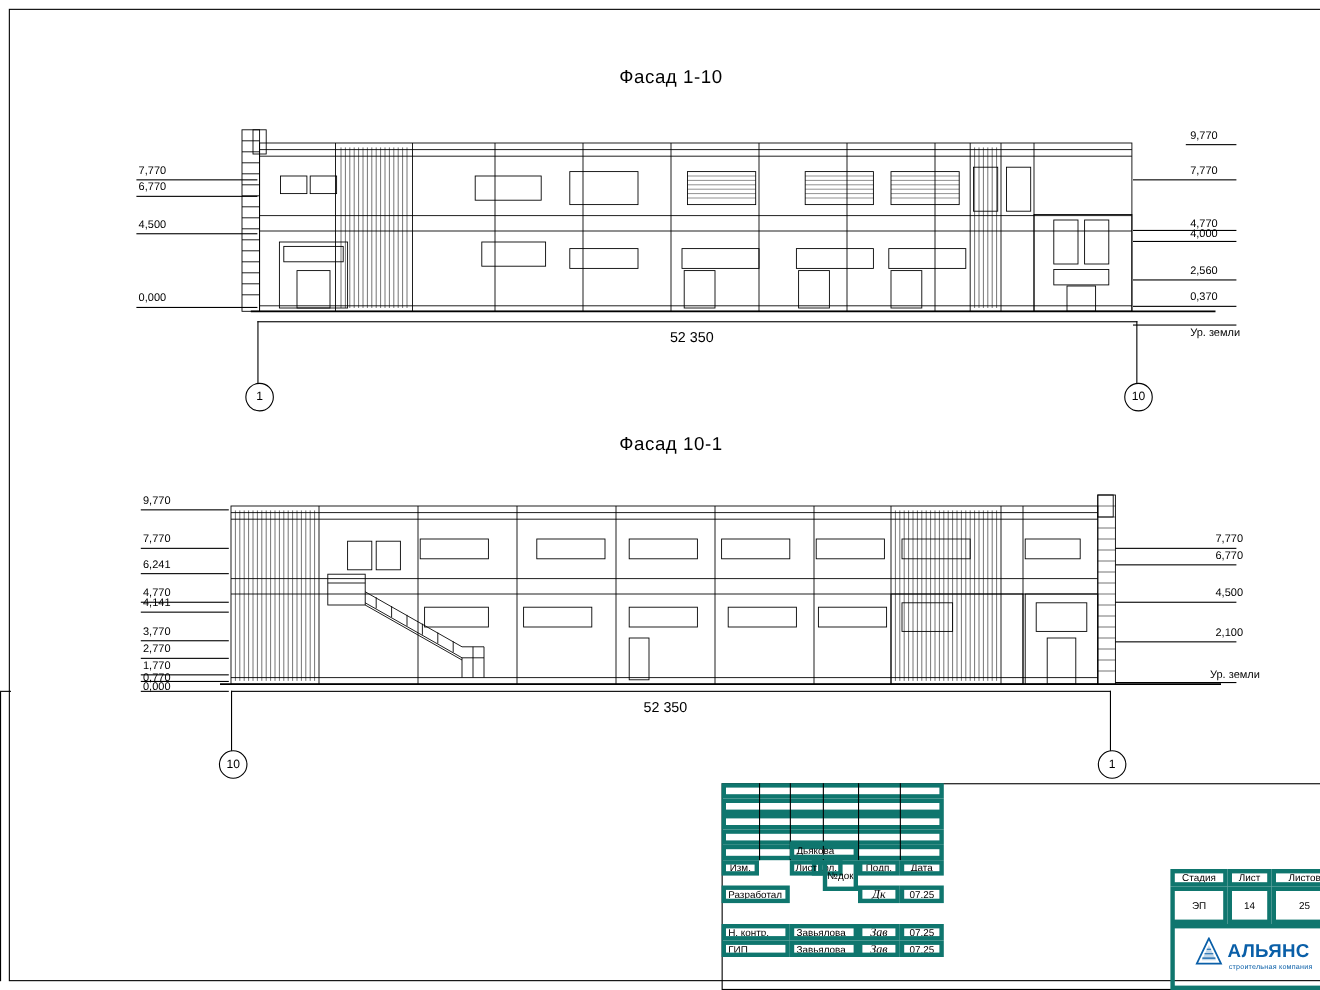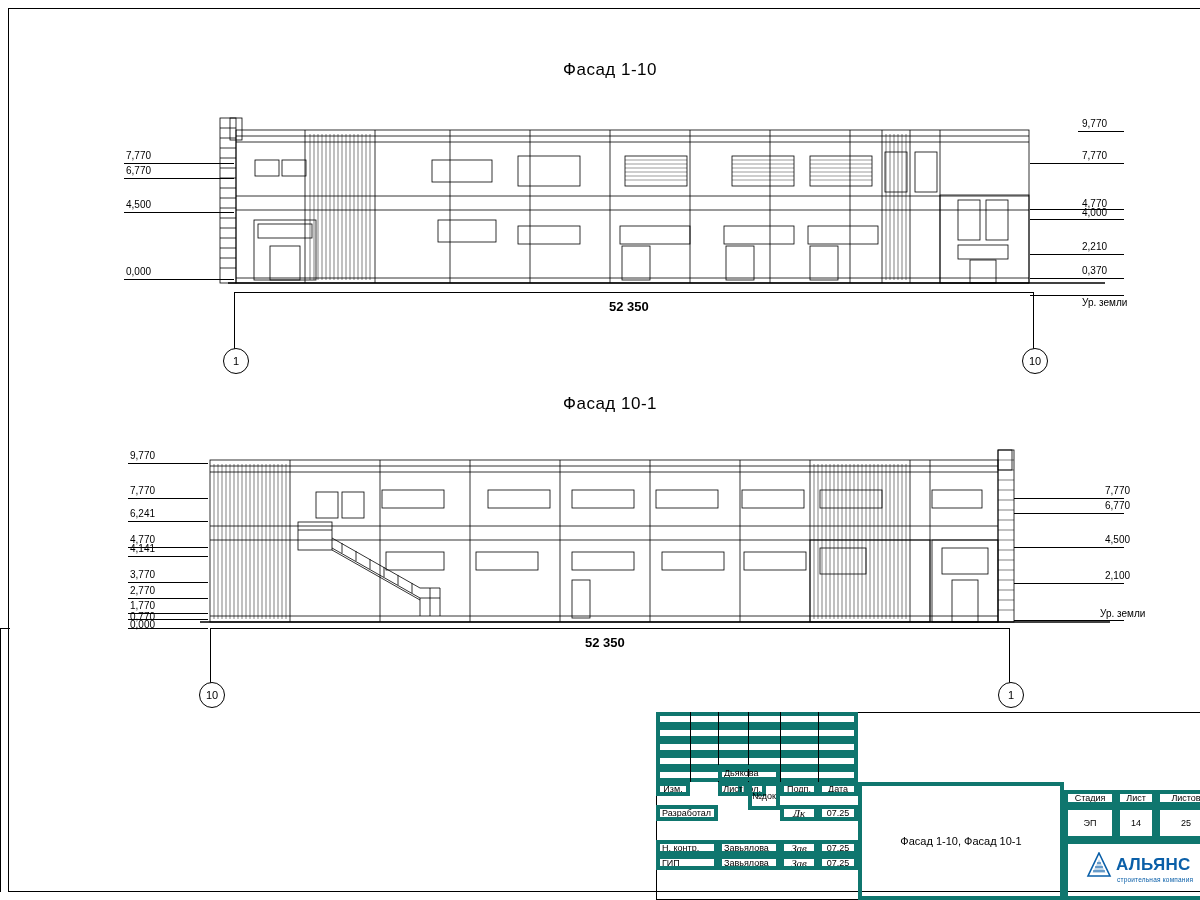--- a/index.html
+++ b/index.html
@@ -4,21 +4,21 @@
 <style>
   html,body{margin:0;padding:0;background:#ffffff;}
   body{width:1200px;height:900px;position:relative;overflow:hidden;
        font-family:"Liberation Sans", sans-serif;color:#000;}
   .sheet{position:absolute;left:0;top:0;width:1200px;height:900px;background:#fff;}
   .border-outer{position:absolute;left:8px;top:8px;width:1212px;height:884px;border:1px solid #000;box-sizing:border-box;}
   .border-left-mark{position:absolute;left:0;top:628px;width:10px;height:1px;background:#000;}
   .border-left-mark2{position:absolute;left:0;top:629px;width:1px;height:263px;background:#000;}
   .title{position:absolute;font-size:17px;letter-spacing:.5px;color:#000;white-space:nowrap;}
   .lbl{position:absolute;font-size:10px;color:#000;white-space:nowrap;}
-  .dim-text{position:absolute;font-size:13px;color:#000;white-space:nowrap;font-weight:bold;}
+  .dim-text{position:absolute;font-size:13px;color:#000;white-space:nowrap;}
   .hline{position:absolute;height:1px;background:#000;}
   .vline{position:absolute;width:1px;background:#000;}
   .axis-circle{position:absolute;width:24px;height:24px;border:1px solid #000;border-radius:50%;
       display:flex;align-items:center;justify-content:center;font-size:11px;background:#fff;}
   .facade{position:absolute;}
   svg{display:block;}
   
   .tb{position:absolute;border:1px solid #000;box-sizing:border-box;}
   .tb-cell{position:absolute;box-sizing:border-box;border:4px solid #0f766e;font-size:9px;
      display:flex;align-items:center;padding-left:2px;white-space:nowrap;overflow:hidden;text-align:center;}
@@ -169,21 +169,21 @@
   <div class="hline" style="left:124px;top:279px;width:110px;"></div>
 
   <div class="lbl" style="left:1082px;top:118px;">9,770</div>
   <div class="hline" style="left:1078px;top:131px;width:46px;"></div>
   <div class="lbl" style="left:1082px;top:150px;">7,770</div>
   <div class="hline" style="left:1030px;top:163px;width:94px;"></div>
   <div class="lbl" style="left:1082px;top:198px;">4,770</div>
   <div class="hline" style="left:1030px;top:209px;width:94px;"></div>
   <div class="lbl" style="left:1082px;top:207px;">4,000</div>
   <div class="hline" style="left:1030px;top:219px;width:94px;"></div>
-  <div class="lbl" style="left:1082px;top:241px;">2,210</div>
+  <div class="lbl" style="left:1082px;top:241px;">2,560</div>
   <div class="hline" style="left:1030px;top:254px;width:94px;"></div>
   <div class="lbl" style="left:1082px;top:265px;">0,370</div>
   <div class="hline" style="left:1030px;top:278px;width:94px;"></div>
   <div class="lbl" style="left:1082px;top:297px;">Ур. земли</div>
   <div class="hline" style="left:1030px;top:295px;width:94px;"></div>
 
   <div class="hline" style="left:234px;top:292px;width:800px;"></div>
   <div class="vline" style="left:234px;top:292px;height:66px;"></div>
   <div class="vline" style="left:1033px;top:292px;height:66px;"></div>
   <div class="dim-text" style="left:609px;top:299px;">52 350</div>
@@ -393,21 +393,20 @@
   <div class="tb-cell" style="left:656px;top:840px;width:62px;height:15px;">Н. контр.</div>
   <div class="tb-cell" style="left:718px;top:840px;width:62px;height:15px;">Завьялова</div>
   <div class="tb-cell center sign" style="left:780px;top:840px;width:38px;height:15px;">Зав</div>
   <div class="tb-cell center" style="left:818px;top:840px;width:40px;height:15px;">07.25</div>
 
   <div class="tb-cell" style="left:656px;top:855px;width:62px;height:15px;">ГИП</div>
   <div class="tb-cell" style="left:718px;top:855px;width:62px;height:15px;">Завьялова</div>
   <div class="tb-cell center sign" style="left:780px;top:855px;width:38px;height:15px;">Зав</div>
   <div class="tb-cell center" style="left:818px;top:855px;width:40px;height:15px;">07.25</div>
 
-  <div class="tb-cell center" style="left:858px;top:782px;width:206px;height:118px;font-size:11px;">Фасад 1-10, Фасад 10-1</div>
 
   <div class="tb-cell center" style="left:1064px;top:790px;width:52px;height:16px;">Стадия</div>
   <div class="tb-cell center" style="left:1116px;top:790px;width:40px;height:16px;">Лист</div>
   <div class="tb-cell center" style="left:1156px;top:790px;width:60px;height:16px;">Листов</div>
   <div class="tb-cell center" style="left:1064px;top:806px;width:52px;height:34px;">ЭП</div>
   <div class="tb-cell center" style="left:1116px;top:806px;width:40px;height:34px;">14</div>
   <div class="tb-cell center" style="left:1156px;top:806px;width:60px;height:34px;">25</div>
   <div class="tb-cell" style="left:1064px;top:840px;width:152px;height:60px;"></div>
 
   <div style="position:absolute;left:1086px;top:852px;width:26px;height:26px;">

